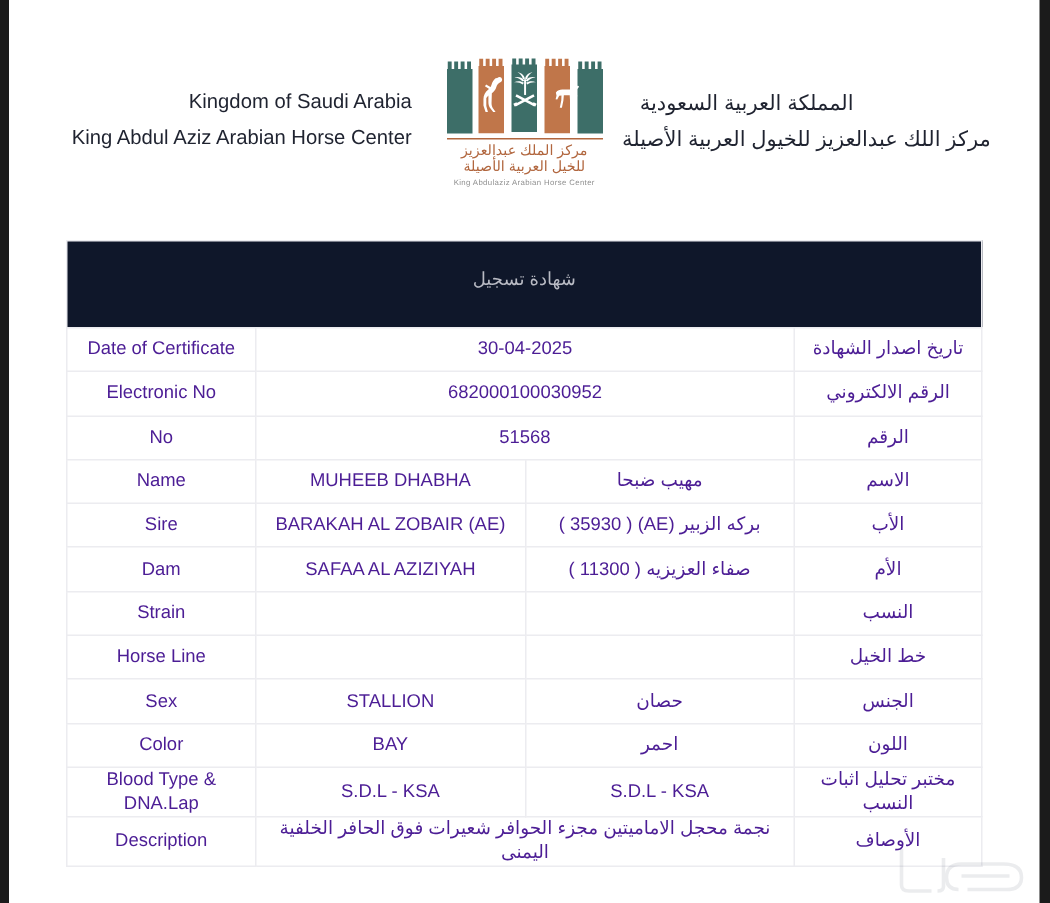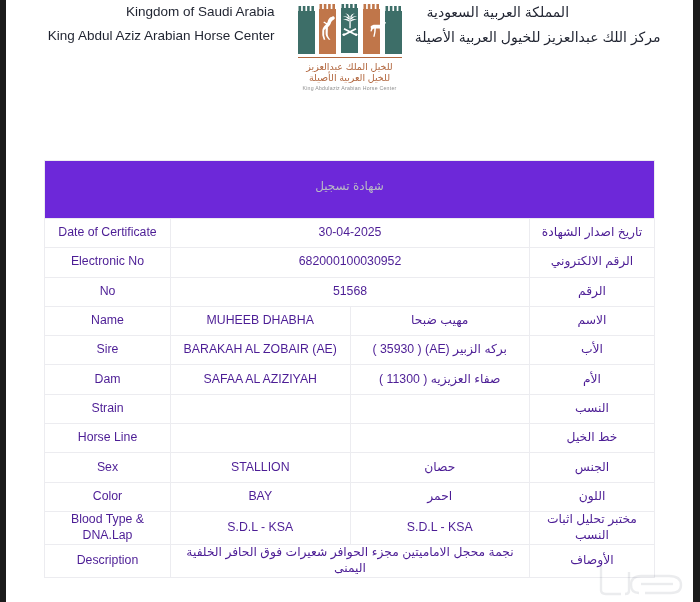--- a/index.html
+++ b/index.html
@@ -31,21 +31,21 @@
     height: 602px;
     background: #ffffff;
     overflow: hidden;
   }
 
   
   #header {
     position: relative;
     height: 160px;
     display: flex;
-    align-items: flex-start;
+    align-items: center;
     justify-content: center;
   }
   .hdr-col {
     width: 250px;
     color: #1f2330;
     font-size: 13.5px;
     line-height: 1.75;
     white-space: nowrap;
   }
   .hdr-en {
@@ -93,21 +93,21 @@
   
   #title-band {
     margin: 0 38px 0 38px;
     border: 1px solid #ececf0;
     border-bottom: none;
     height: 57px;
     display: flex;
     flex-direction: column;
     align-items: center;
     justify-content: center;
-    background: #6d28d9;
+    background: #0f172a;
   }
   #title-ar {
     color: #b9bbc4;
     font-size: 12px;
     direction: rtl;
     margin-bottom: 7px;
   }
   #title-en {
     color: #b3b5bf;
     font-size: 12.5px;
@@ -218,21 +218,21 @@
               <rect x="51.4" y="13.8" width="1.3" height="10.5"></rect>
 
               <path d="M45 30.5 l12.6 -6.6 .8 1.5 -12.6 6.6 z"></path>
               <path d="M59 30.5 l-12.6 -6.6 -.8 1.5 12.6 6.6 z"></path>
               <path d="M44.2 30.2 l2.1 -1.1 .9 1.8 -2.1 1.1 z"></path>
               <path d="M59.8 30.2 l-2.1 -1.1 -.9 1.8 2.1 1.1 z"></path>
             </g>
           </svg>
         </div>
         <div class="logo-rule"></div>
-        <div class="logo-ar1">للخيل الملك عبدالعزيز</div>
+        <div class="logo-ar1">مركز الملك عبدالعزيز</div>
         <div class="logo-ar2">للخيل العربية الأصيلة</div>
         <div class="logo-en">King Abdulaziz Arabian Horse Center</div>
       </div>
 
       <div class="hdr-col hdr-ar">
         <div>المملكة العربية السعودية</div>
         <div>مركز اللك عبدالعزيز للخيول العربية الأصيلة</div>
       </div>
 
     </div>

